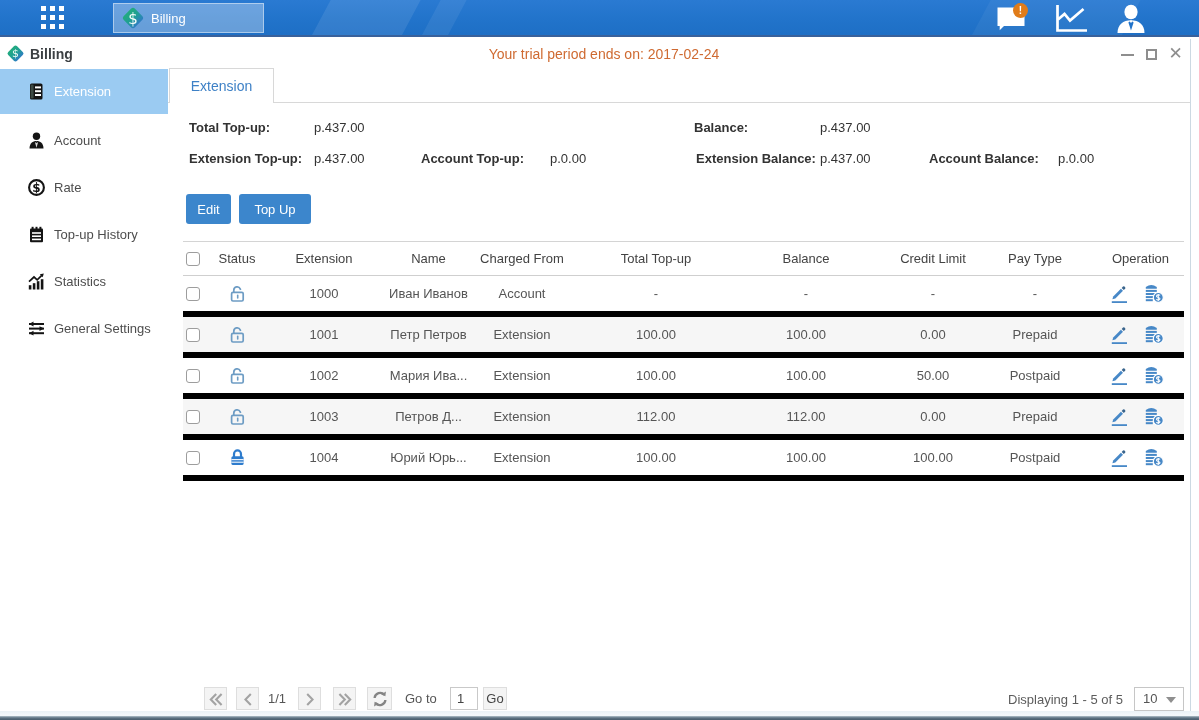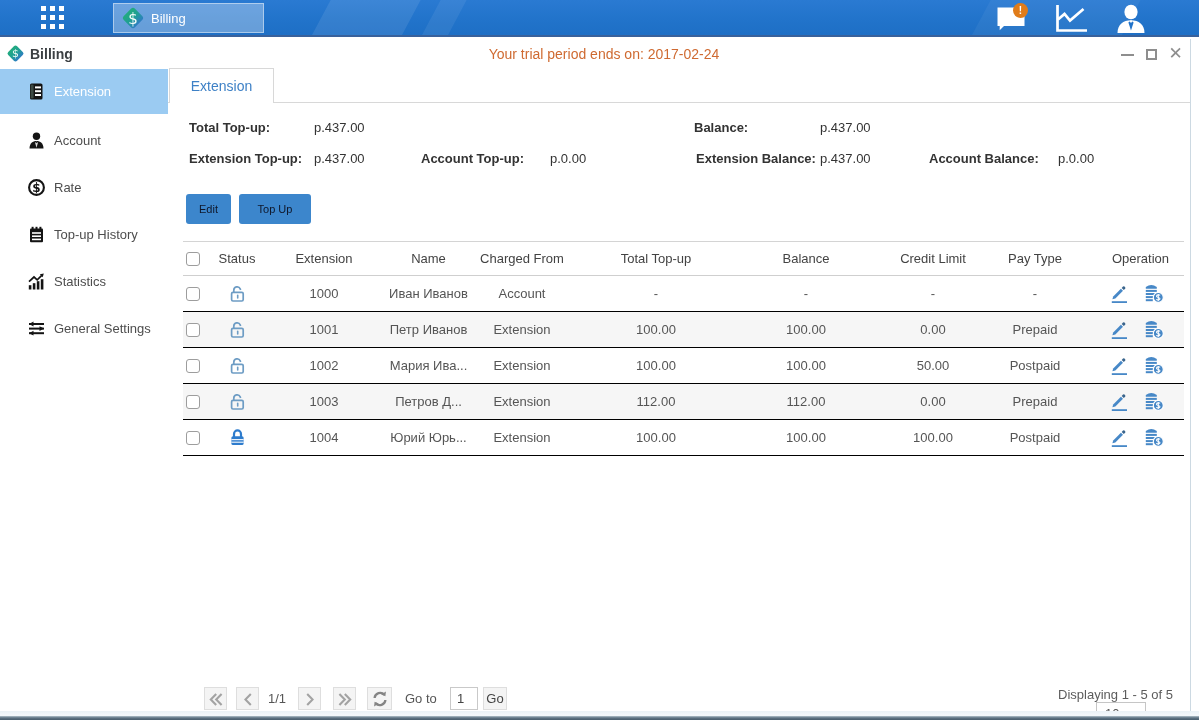--- a/index.html
+++ b/index.html
@@ -71,39 +71,39 @@
   .tabbar { position:absolute; left:0; top:-1px; right:8px; height:35px; border-bottom:1px solid #d8d8d8; }
   .tab-active {
     position:absolute; left:1px; top:0; width:105px; height:35px; background:#fff;
     border:1px solid #d8d8d8; border-bottom:none;
     color:#3e81c6; font-size:14px; display:flex; align-items:center; justify-content:center;
     cursor:pointer;
   }
   .sum-label { position:absolute; font-size:13px; font-weight:bold; color:#333; }
   .sum-value { position:absolute; font-size:13px; color:#333; }
   .btn {
-    position:absolute; top:125px; height:30px; background:#3c86cc; color:#0f172a;
-    border:none; border-radius:3px; font-size:11px; font-family:"Liberation Sans",sans-serif;
+    position:absolute; top:125px; height:30px; background:#3c86cc; color:#ffffff;
+    border:none; border-radius:3px; font-size:13px; font-family:"Liberation Sans",sans-serif;
     cursor:pointer; padding:0;
   }
   .btn.edit { left:18px; width:45px; }
   .btn.topup { left:71px; width:72px; }
   
   table.grid {
     position:absolute; left:183px; top:241px; width:1001px;
     border-collapse:collapse; table-layout:fixed;
     font-size:13px; color:#555;
   }
   table.grid th:last-child { padding-left:25px; }
   table.grid th {
     height:34px; font-weight:normal; color:#434343;
     border-top:1px solid #d4d4d4; border-bottom:1px solid #cfcfcf;
     text-align:center; background:#fff;
   }
-  table.grid td { height:35px; text-align:center; border-bottom:1px solid #000000; }
+  table.grid td { height:35px; text-align:center; border-bottom:6px solid #000000; }
   table.grid tr.alt td { background:#f6f6f6; }
   table.grid td:first-child, table.grid th:first-child { text-align:left; padding-left:3px; }
   table.grid .cb {
     display:inline-block; width:14px; height:14px; border:1px solid #9d9d9d; border-radius:3px;
     background:#fff; vertical-align:middle; cursor:pointer;
   }
   .opcell { display:flex; align-items:center; justify-content:flex-end; gap:16px; padding-right:20px; height:35px; }
   .opcell svg { cursor:pointer; }
   .statuscell svg { vertical-align:middle; }
   
@@ -115,21 +115,21 @@
   .pgbtn.refresh { width:25px; }
   .pg-text { position:absolute; top:4px; }
   .goto-input {
     position:absolute; left:253px; top:0; width:28px; height:23px; border:1px solid #c9c9c9;
     font-size:13px; font-family:"Liberation Sans",sans-serif; color:#444; padding-left:6px; background:#fff;
   }
   .go-btn {
     position:absolute; left:286px; top:0; width:24px; height:23px; background:#f4f4f4;
     border:1px solid #dedede; color:#444; font-size:13px; text-align:center; line-height:21px; cursor:pointer;
   }
-  .disp-area { position:absolute; right:14px; top:0; height:24px; display:flex; align-items:center;flex-direction:column; }
+  .disp-area { position:absolute; right:14px; top:0; height:24px; display:flex; align-items:center; }
   .disp-text { color:#5c5c5c; font-size:13px; margin-right:11px; }
   .pagesize {
     width:50px; height:24px; border:1px solid #c6c6c6; background:#fff; position:relative;
     font-size:13px; color:#555; line-height:22px; padding-left:8px; cursor:pointer;
   }
   .pagesize .arrow {
     position:absolute; right:7px; top:9px; width:0; height:0;
     border-left:5px solid transparent; border-right:5px solid transparent; border-top:6px solid #8f8f8f;
   }
   
@@ -364,21 +364,21 @@
         </td>
       </tr>
       <tr class="alt">
         <td><span class="cb"></span></td>
         <td class="statuscell"><svg width="19" height="19" viewBox="0 0 19 19">
   <rect x="3.6" y="8.4" width="11.6" height="8.6" rx="1.4" fill="none" stroke="#6d9cc4" stroke-width="1.7"></rect>
   <rect x="8.9" y="10.6" width="1.6" height="4.2" rx="0.8" fill="#6d9cc4"></rect>
   <path d="M5.8 8.2 V6.2 a3.35 3.35 0 0 1 6.4 -1.4 l0.4 1.2" fill="none" stroke="#6d9cc4" stroke-width="1.7"></path>
 </svg></td>
         <td>1001</td>
-        <td>Петр Иванов</td>
+        <td>Петр Петров</td>
         <td>Extension</td>
         <td>100.00</td>
         <td>100.00</td>
         <td>0.00</td>
         <td>Prepaid</td>
         <td>
           <div class="opcell">
             <svg width="18" height="18" viewBox="0 0 18 18">
   <path d="M3.2 11.4 L10.9 3.7 L13 5.8 L5.3 13.5 L2.4 14.3 z" fill="#4788c7"></path>
   <path d="M11.7 2.9 l1.3 -1.3 a1.05 1.05 0 0 1 1.5 0 l0.6 0.6 a1.05 1.05 0 0 1 0 1.5 l-1.3 1.3 z" fill="#39648c"></path>

